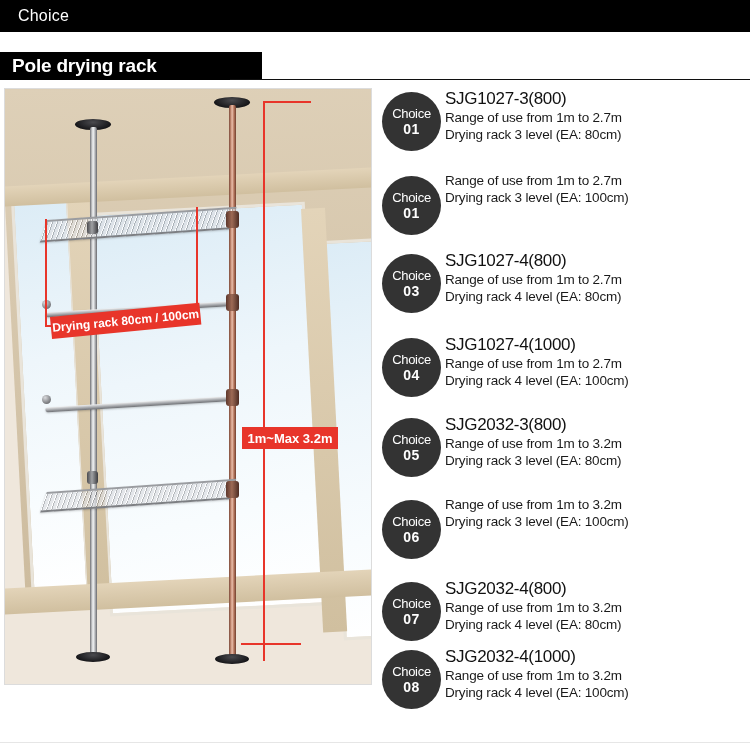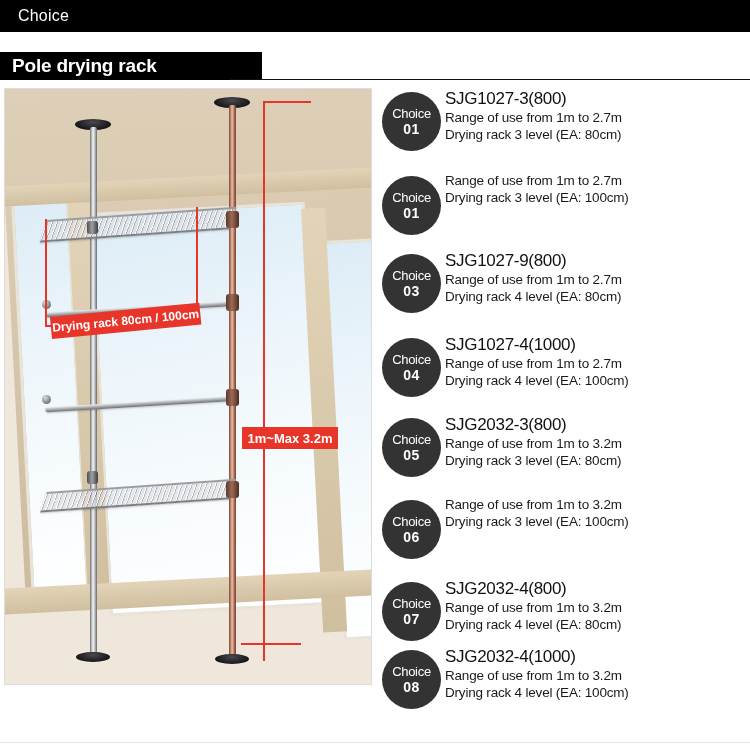--- a/index.html
+++ b/index.html
@@ -281,21 +281,21 @@
       <div class="row-line">Drying rack 3 level (EA: 100cm)</div>
     </div>
   </div>
 
   <div class="choice-row" style="top:166px;">
     <div class="badge">
       <span class="badge-word">Choice</span>
       <span class="badge-num">03</span>
     </div>
     <div class="row-text">
-      <div class="row-title">SJG1027-9(800)</div>
+      <div class="row-title">SJG1027-4(800)</div>
       <div class="row-line">Range of use from 1m to 2.7m</div>
       <div class="row-line">Drying rack 4 level (EA: 80cm)</div>
     </div>
   </div>
 
   <div class="choice-row" style="top:250px;">
     <div class="badge">
       <span class="badge-word">Choice</span>
       <span class="badge-num">04</span>
     </div>

